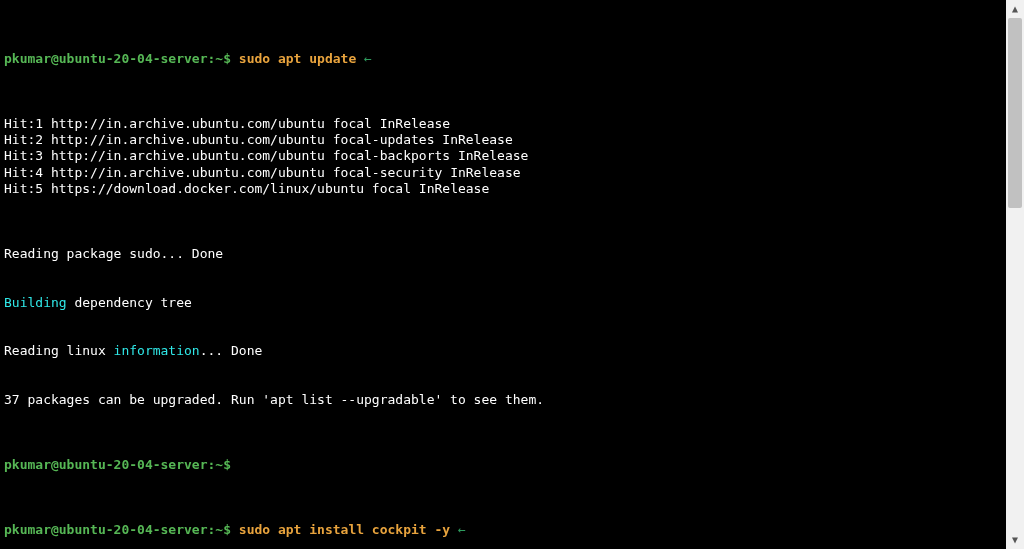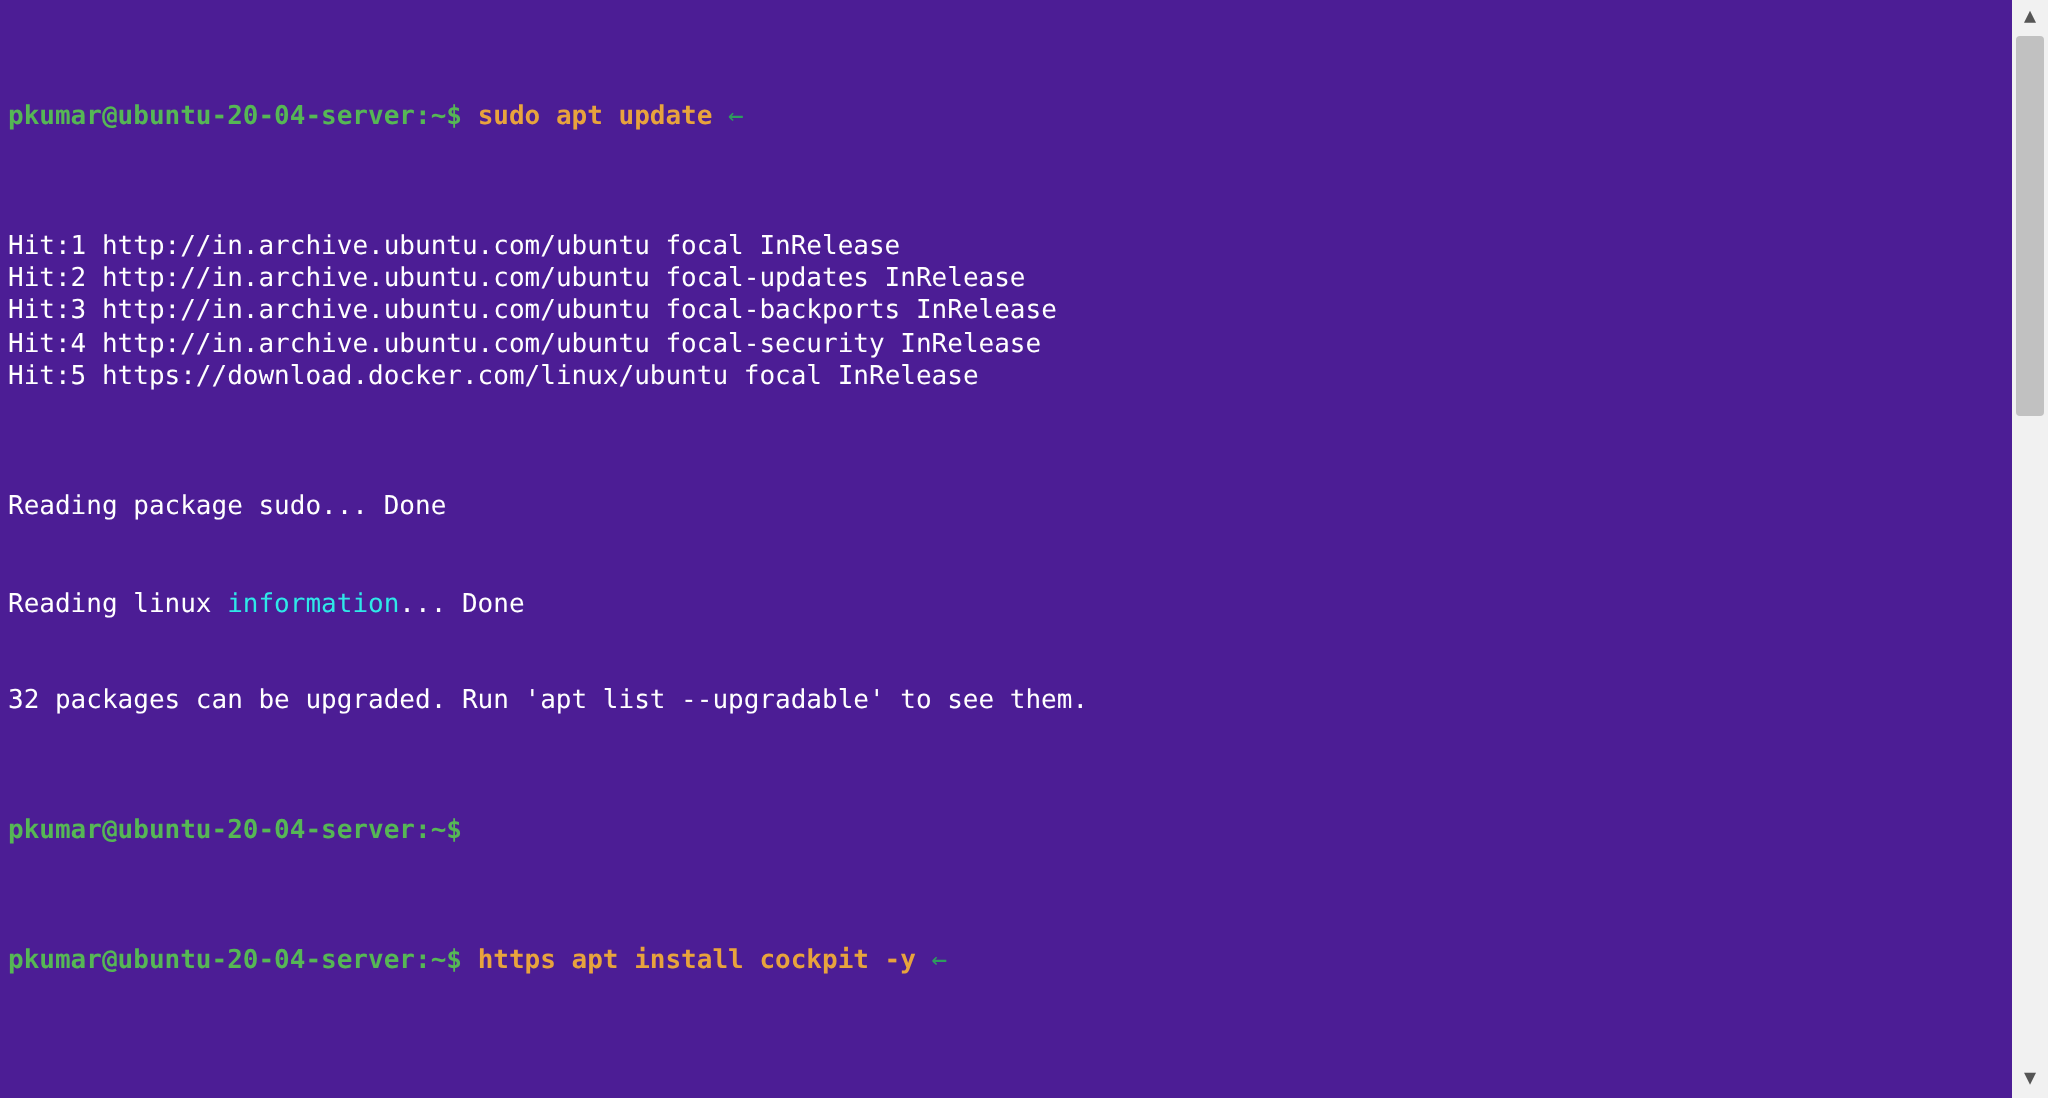--- a/index.html
+++ b/index.html
@@ -19,21 +19,21 @@
     width: 1024px;
     height: 549px;
     background: #e9e9e9;
   }
   .terminal {
     position: absolute;
     left: 0;
     top: 0;
     width: 1006px;
     height: 549px;
-    background: #4c1d95;
+    background: #000000;
     overflow: hidden;
     white-space: pre;
     padding: 2px 4px;
     box-sizing: border-box;
   }
   .scrollbar-track {
     position: absolute;
     right: 0;
     top: 0;
     width: 18px;
@@ -80,26 +80,27 @@
 
 <div class="viewport">
 
   <div class="terminal">
 
     <span class="line"><span class="seg c-prompt">pkumar@ubuntu-20-04-server:~$ </span><span class="seg c-cmd">sudo apt update</span><span class="seg arrow"> ←</span></span>
 
     <span id="hits-container"><span class="line"><span class="seg">Hit:1 </span><span class="seg c-link">http://in.archive.ubuntu.com/ubuntu</span><span class="seg"> focal InRelease</span></span><span class="line"><span class="seg">Hit:2 </span><span class="seg c-link">http://in.archive.ubuntu.com/ubuntu</span><span class="seg"> focal-updates InRelease</span></span><span class="line"><span class="seg">Hit:3 </span><span class="seg c-link">http://in.archive.ubuntu.com/ubuntu</span><span class="seg"> focal-backports InRelease</span></span><span class="line"><span class="seg">Hit:4 </span><span class="seg c-link">http://in.archive.ubuntu.com/ubuntu</span><span class="seg"> focal-security InRelease</span></span><span class="line"><span class="seg">Hit:5 </span><span class="seg c-link">https://download.docker.com/linux/ubuntu</span><span class="seg"> focal InRelease</span></span></span>
 
     <span class="line">Reading package sudo... Done</span>
+    <span class="line"><span class="seg c-teal">Building</span><span class="seg"> dependency tree</span></span>
     <span class="line"><span class="seg">Reading linux </span><span class="seg c-teal">information</span><span class="seg">... Done</span></span>
-    <span class="line">32 packages can be upgraded. Run 'apt list --upgradable' to see them.</span>
+    <span class="line">37 packages can be upgraded. Run 'apt list --upgradable' to see them.</span>
 
     <span class="line"><span class="seg c-prompt">pkumar@ubuntu-20-04-server:~$ </span></span>
 
-    <span class="line"><span class="seg c-prompt">pkumar@ubuntu-20-04-server:~$ </span><span class="seg c-cmd">https apt install cockpit -y</span><span class="seg arrow"> ←</span></span>
+    <span class="line"><span class="seg c-prompt">pkumar@ubuntu-20-04-server:~$ </span><span class="seg c-cmd">sudo apt install cockpit -y</span><span class="seg arrow"> ←</span></span>
 
     
     
     
 
     
     
     
 
     

